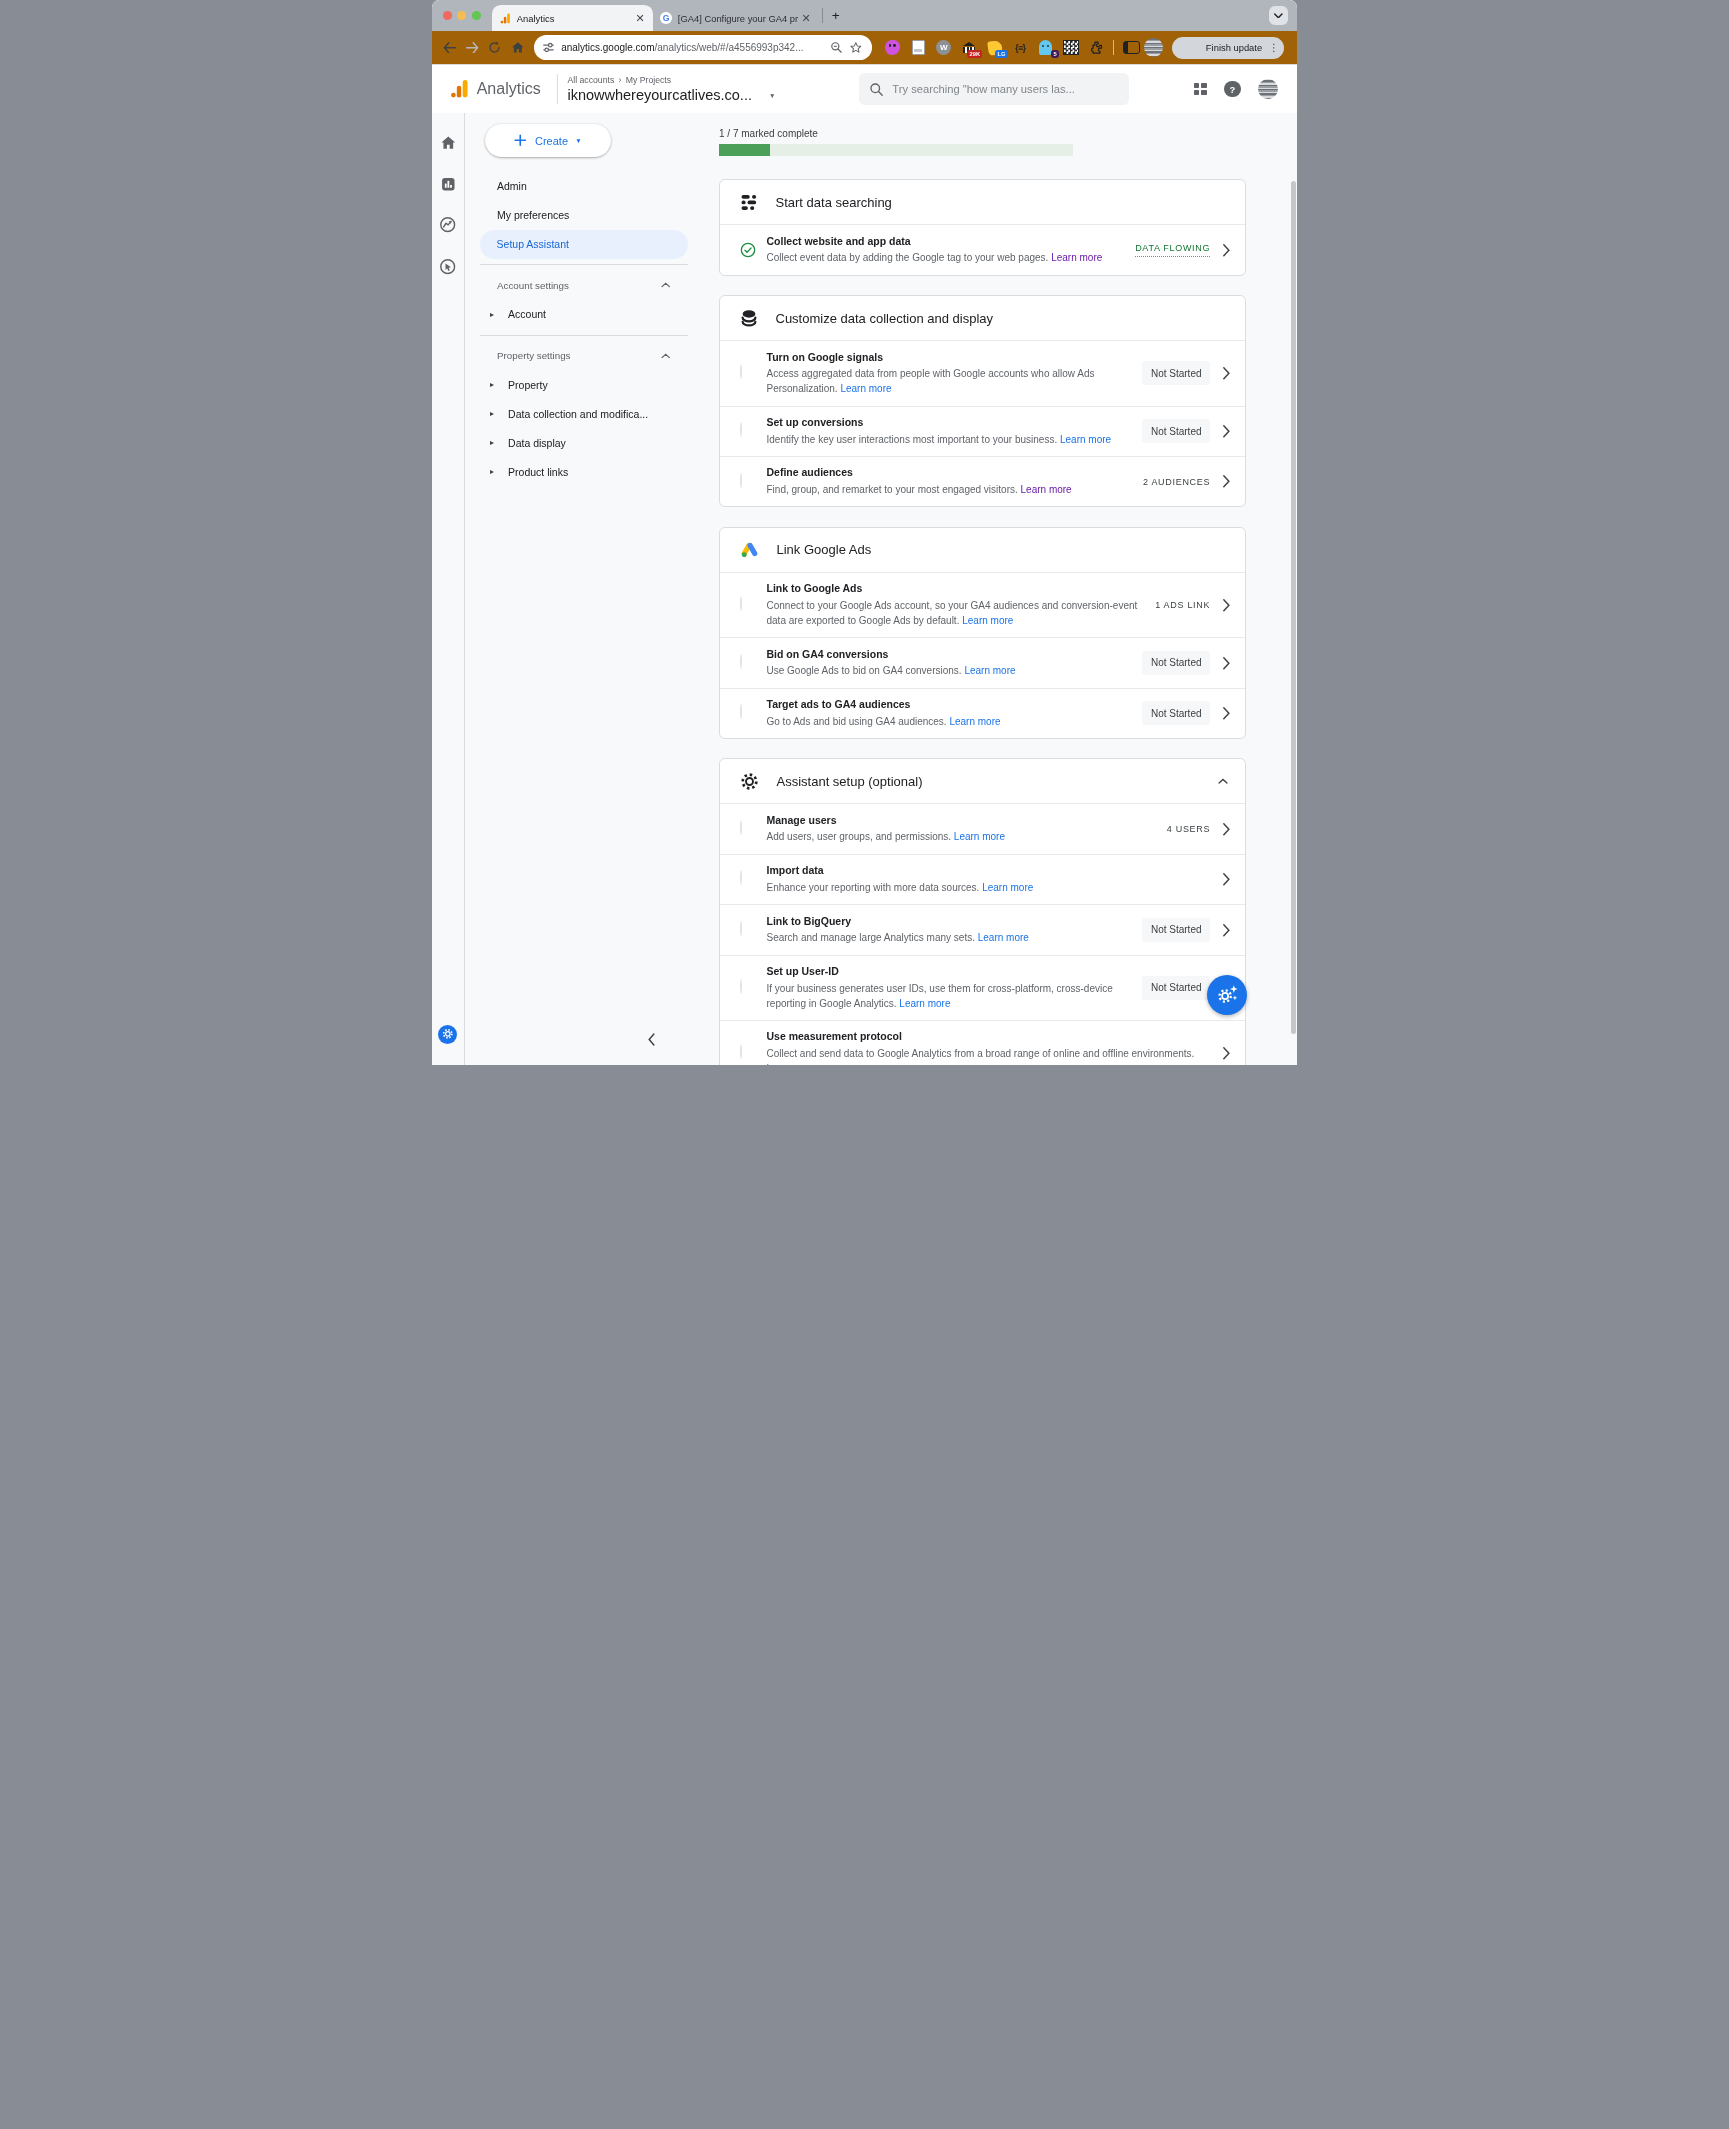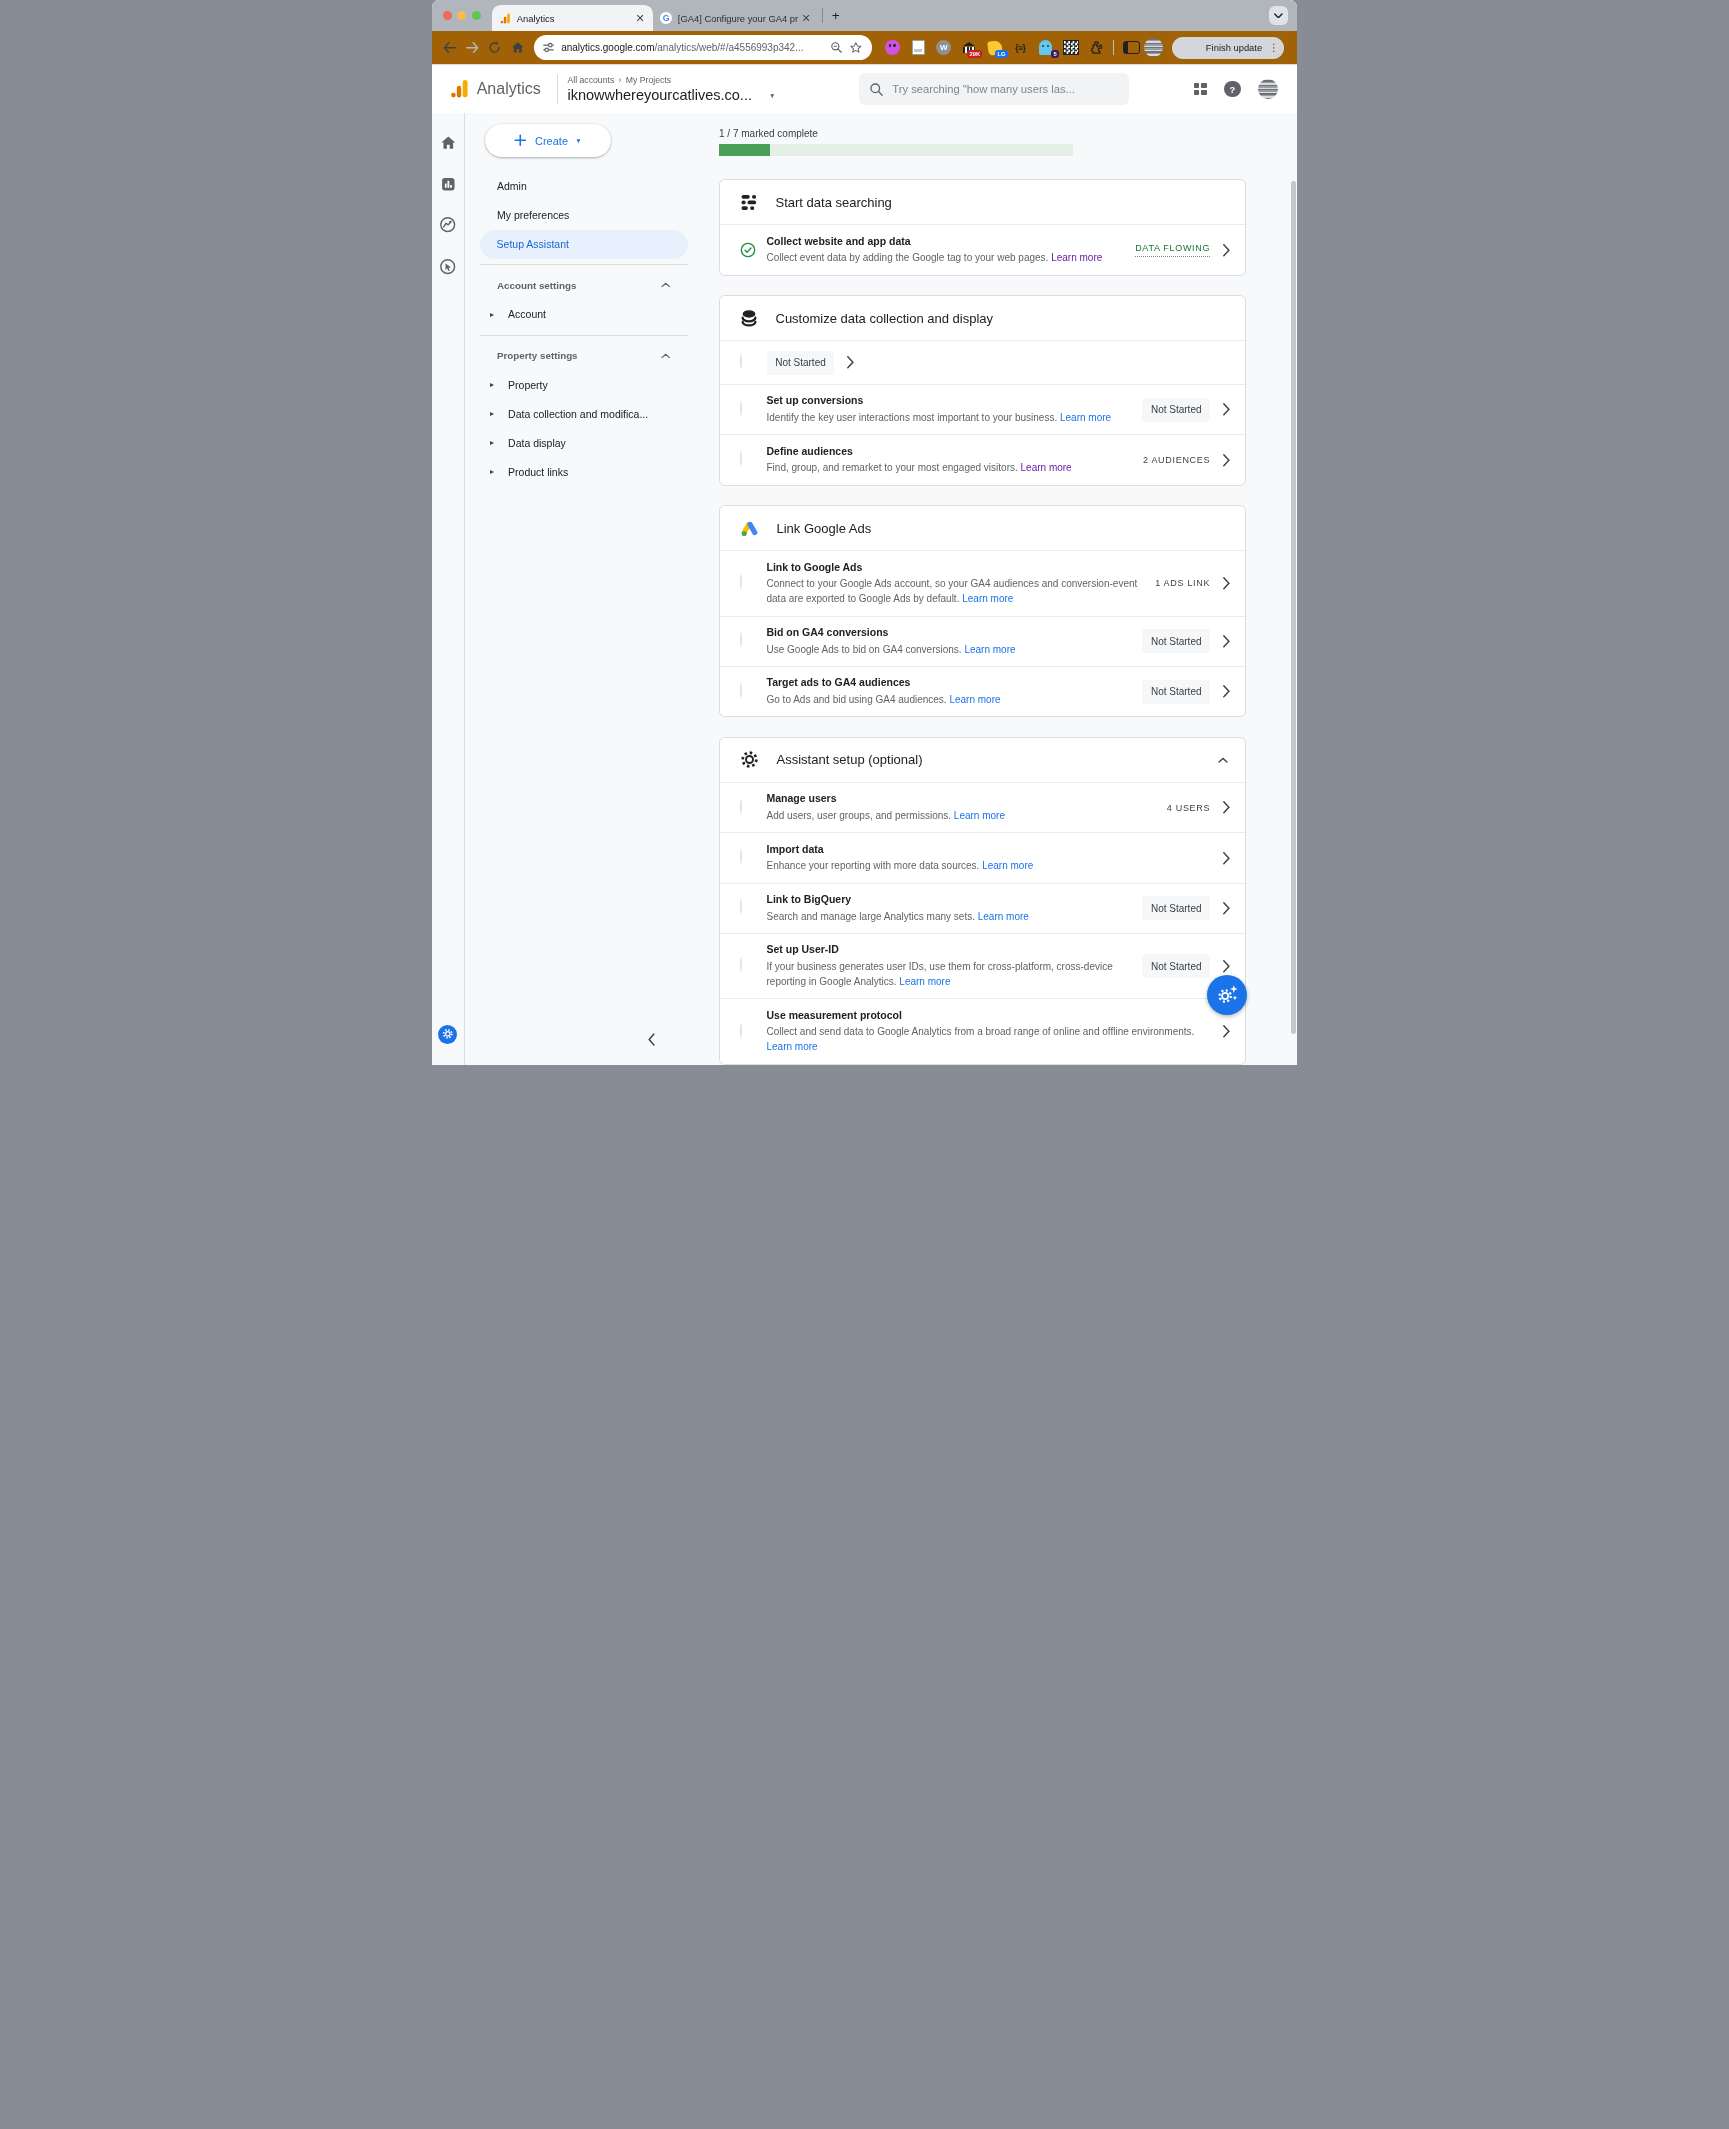--- a/index.html
+++ b/index.html
@@ -80,21 +80,21 @@
   .rail-gear{position:absolute;bottom:22px;left:5.8px;width:19.5px;height:19.5px;border-radius:50%;background:#1a73e8;display:flex;align-items:center;justify-content:center;}
 
   .nav{width:224px;flex:none;position:relative;padding-top:11px;box-sizing:border-box;}
   .create-btn{margin-left:19.5px;width:126px;height:33px;border-radius:16.6px;background:#fff;box-shadow:0 0.7px 1.4px rgba(60,64,67,.3),0 0.7px 2.2px 0.7px rgba(60,64,67,.15);display:flex;align-items:center;justify-content:center;gap:7.2px;}
   .create-lbl{font-size:11px;font-weight:500;color:#1a73e8;}
   .create-caret{font-size:6.5px;color:#1a73e8;}
   .nav-list{margin-top:14.5px;}
   .nav-item{height:29px;display:flex;align-items:center;padding-left:32px;font-size:10.5px;color:#202124;}
   .nav-item.active{margin:0 1.4px 0 15px;padding-left:16.6px;border-radius:15px;background:#e8f0fe;color:#1967d2;}
   .nav-divider{height:0.7px;background:#dadce0;margin:5.8px 1.4px 5.8px 15px;}
-  .nav-section{height:29px;display:flex;align-items:center;padding:0 19px 0 32px;font-size:9.8px;color:#5f6368;font-weight:bold;}
+  .nav-section{height:29px;display:flex;align-items:center;padding:0 19px 0 32px;font-size:9.8px;color:#5f6368;}
   .nav-section .spacer{flex:1}
   .tree-item{height:29px;display:flex;align-items:center;padding-left:25px;font-size:10.5px;color:#202124;}
   .tri{font-size:8px;color:#3c4043;width:8.7px;}
   .tree-item .lbl{margin-left:9.4px;white-space:nowrap;overflow:hidden;max-width:170px;}
   .nav-collapse{position:absolute;bottom:18px;right:33px;}
 
   
   .content{flex:1;padding:15px 0 0 30px;box-sizing:border-box;}
   .progress-label{font-size:10px;color:#3c4043;}
   .progress-track{margin-top:5px;width:354px;height:12.3px;background:#e5efe6;}
@@ -414,20 +414,24 @@
           <div class="card-header">
             <svg width="18" height="18" viewBox="0 0 24 24">
                 <ellipse cx="12" cy="6.5" rx="8.5" ry="5" fill="#202124"></ellipse>
                 <path d="M3.5 11.5a8.5 5 0 0 0 17 0" stroke="#202124" stroke-width="3" fill="none" stroke-linecap="round"></path>
                 <path d="M3.5 17a8.5 5 0 0 0 17 0" stroke="#202124" stroke-width="3" fill="none" stroke-linecap="round"></path>
               </svg>
             <span class="card-title">Customize data collection and display</span>
           </div>
           <div class="row">
             <span class="indicator"><span class="radio"></span></span>
+            <span class="row-main">
+              <div class="row-title">Turn on Google signals</div>
+              <div class="row-desc"><span>Access aggregated data from people with Google accounts who allow Ads Personalization.</span> <a class="learn" href="#">Learn more</a></div>
+            </span>
             <span class="status-pill">Not Started</span>
             <span class="chev">
                 <svg width="8.7" height="14.5" viewBox="0 0 12 20">
                   <path d="M2.5 2.5l7 7.5-7 7.5" stroke="#3c4043" stroke-width="2" fill="none" stroke-linecap="round"></path>
                 </svg>
               </span>
           </div>
           <div class="row">
             <span class="indicator"><span class="radio"></span></span>
             <span class="row-main">

